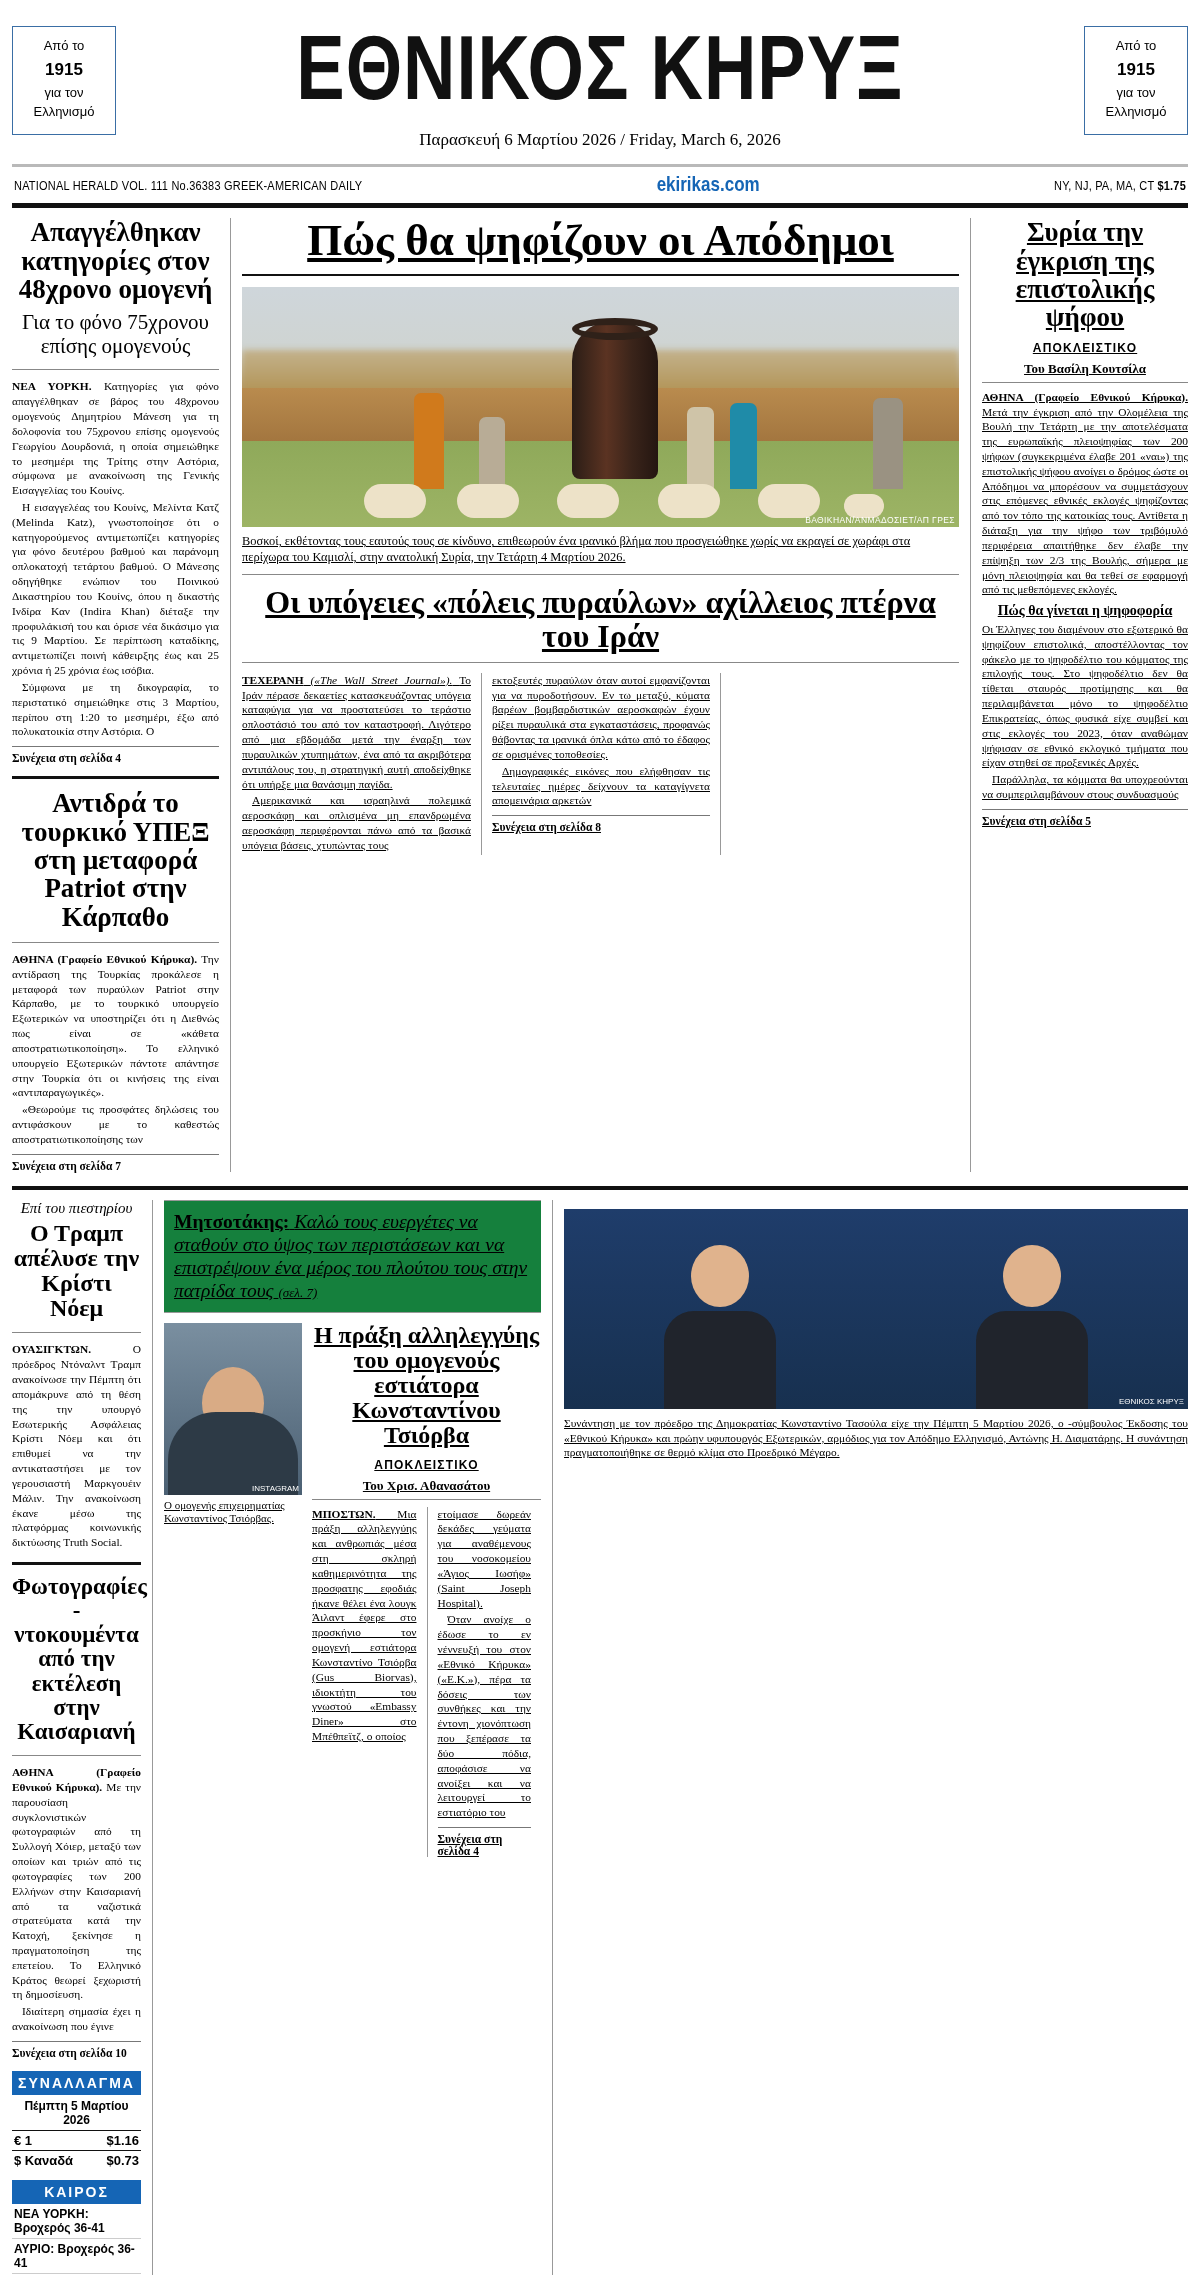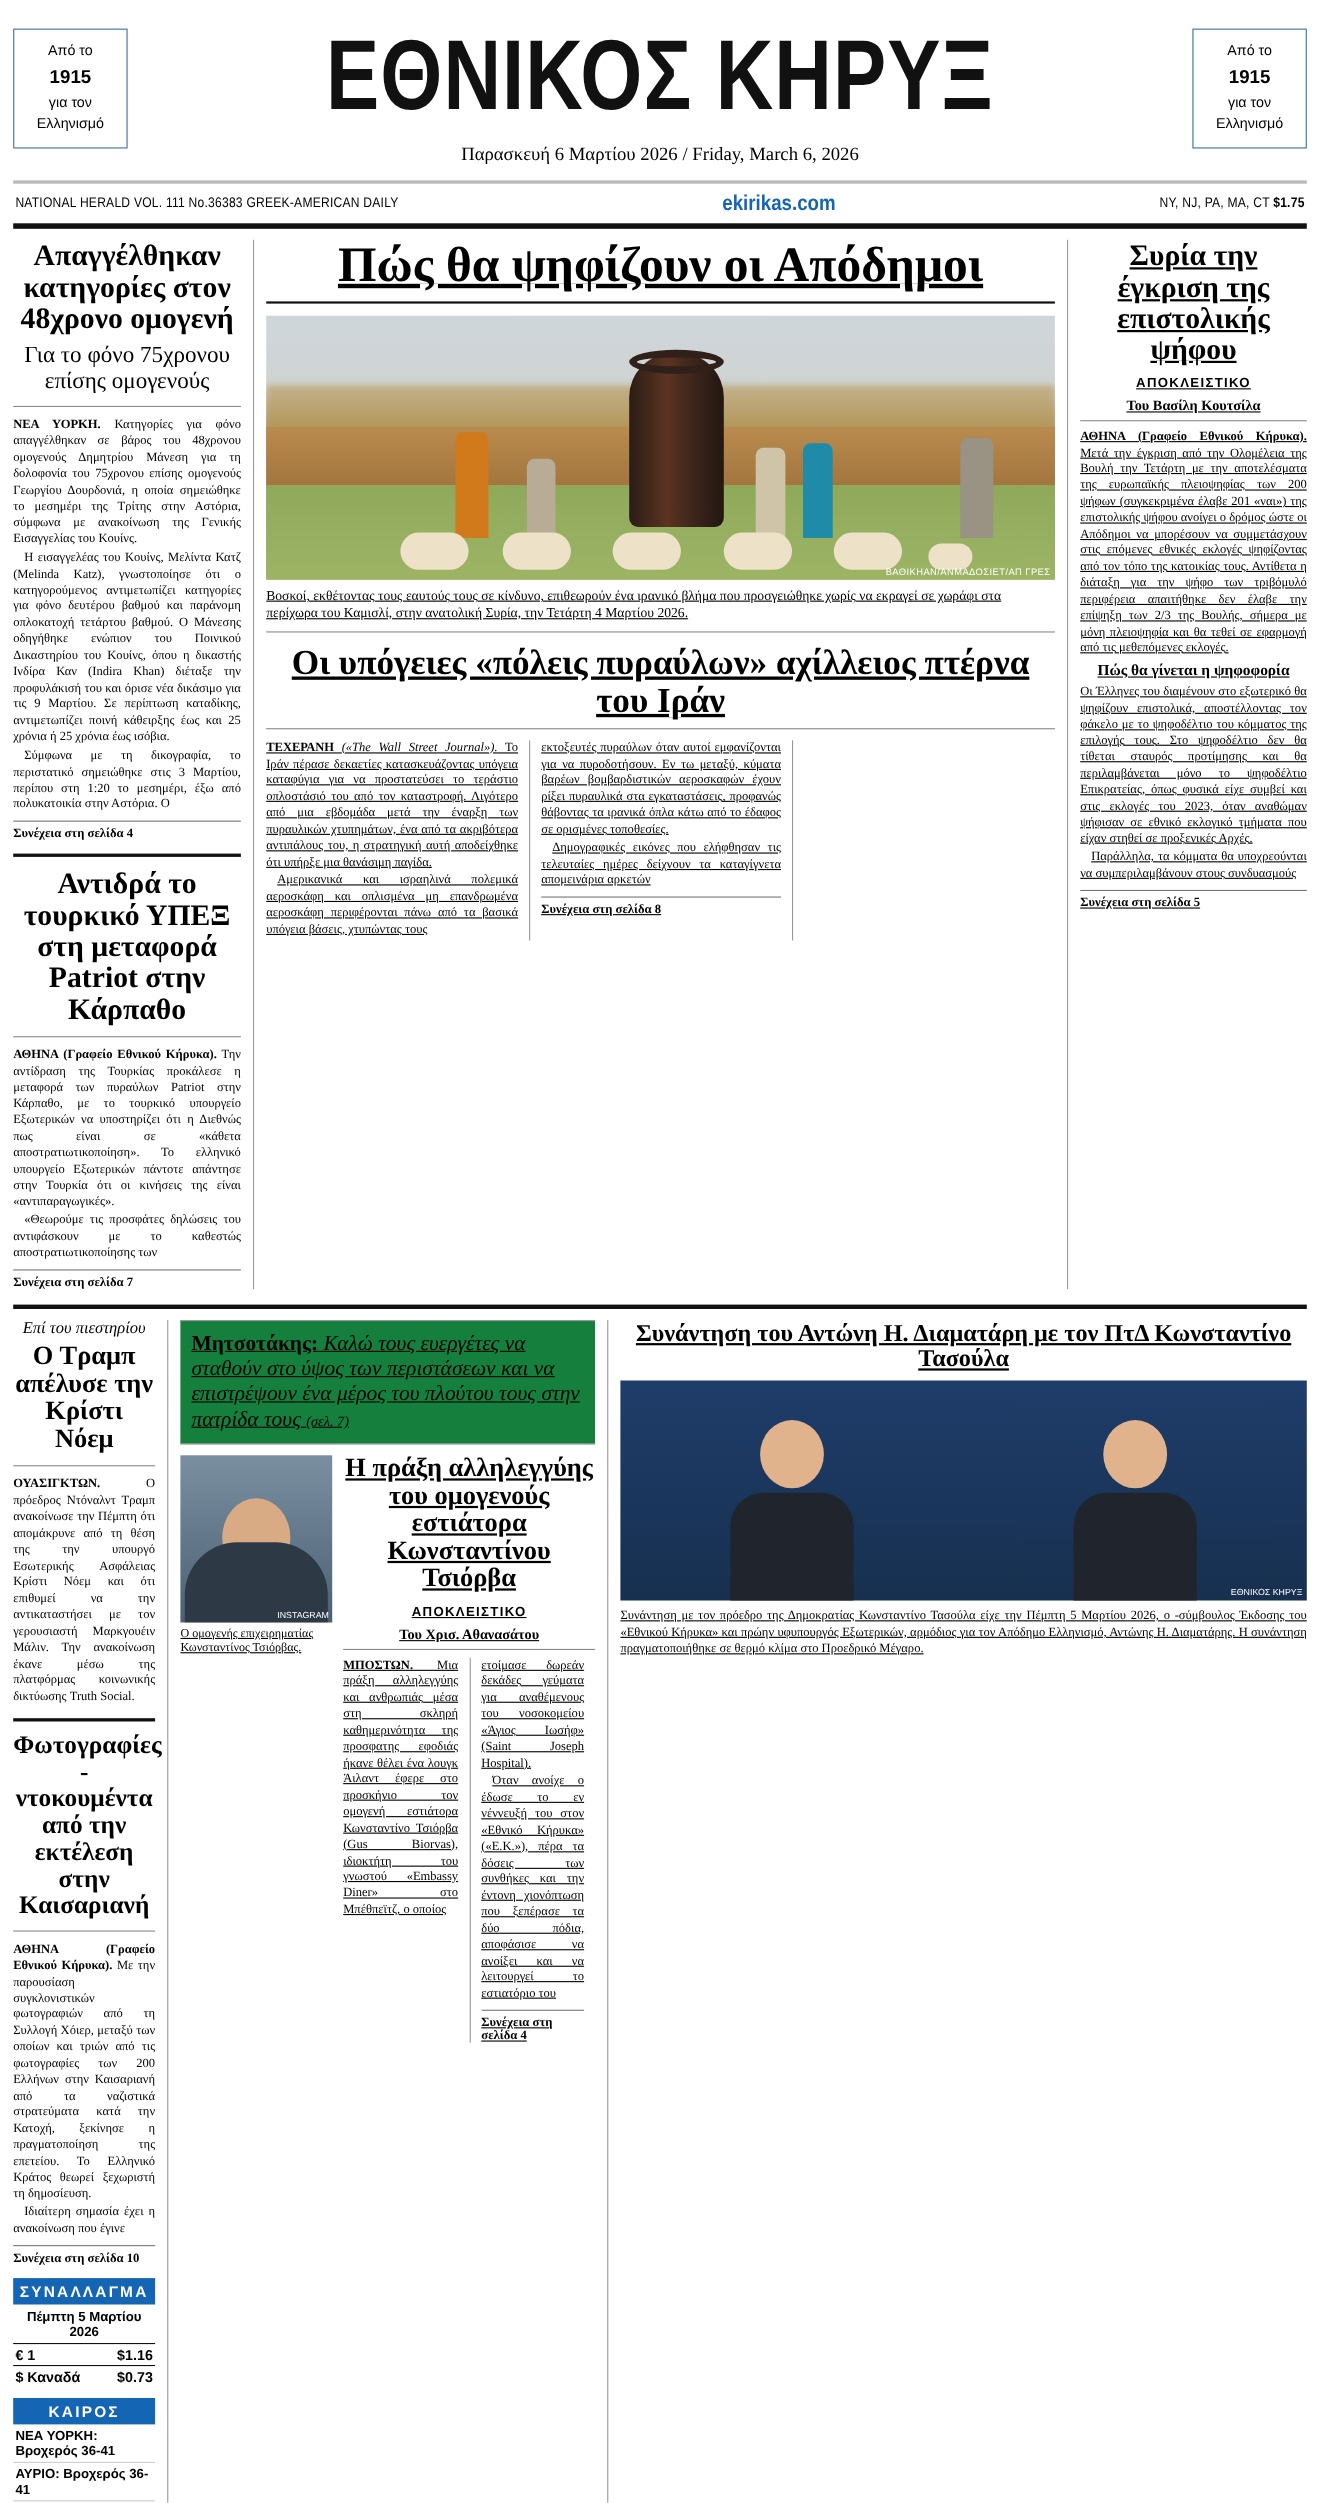--- a/index.html
+++ b/index.html
@@ -110,21 +110,21 @@
 
   
   .band-rule { height:4px; background:#111; margin:14px 0 10px; }
   .mid-grid { display:grid; grid-template-columns:140px 400px 1fr; }
   .quotebox { background:#15803d; border-top:1px solid #999; border-bottom:1px solid #999;
       padding:9px 10px 10px; }
   .quotebox .q { font-size:19.5px; line-height:1.18; font-style:italic; }
   .quotebox .q b { font-style:normal; font-weight:bold; }
   .quotebox .ref { font-size:13px; font-style:italic; }
 
-  .portrait { width:100%; height:152px;
+  .portrait { width:100%; height:172px;
       background:linear-gradient(#7a8fa0,#4b6073); position:relative; overflow:hidden; }
   .portrait .face { position:absolute; left:50%; top:26%; transform:translateX(-50%);
       width:62px; height:72px; border-radius:50%; background:#d9ab85; }
   .portrait .torso { position:absolute; left:50%; bottom:0; transform:translateX(-50%);
       width:130px; height:48%; border-radius:48px 48px 0 0; background:#2d3a46; }
   .portrait .tag { position:absolute; right:3px; bottom:2px; color:#fff; font-size:8px;
       font-family:"Liberation Sans", sans-serif; }
   .imgcap { font-size:11px; line-height:1.2; margin:4px 0 0; }
 
   .handshake { width:100%; height:200px; position:relative; overflow:hidden;
@@ -321,21 +321,20 @@
               <p class="body first">ετοίμασε δωρεάν δεκάδες γεύματα για αναθέμενους του νοσοκομείου «Άγιος Ιωσήφ» (Saint Joseph Hospital).</p>
               <p class="body">Όταν ανοίχε ο έδωσε το εν νέννευξή του στον «Εθνικό Κήρυκα» («Ε.Κ.»), πέρα τα δόσεις των συνθήκες και την έντονη χιονόπτωση που ξεπέρασε τα δύο πόδια, αποφάσισε να ανοίξει και να λειτουργεί το εστιατόριο του</p>
               <div class="cont">Συνέχεια στη σελίδα 4</div>
             </div>
           </div>
         </div>
       </div>
     </div>
 
     <div class="col-sep pad-l">
-      <h1 class="hl" style="font-size:22px;">Συνάντηση του Αντώνη Η. Διαματάρη με τον ΠτΔ Κωνσταντίνο Τασούλα</h1>
       <div class="handshake" style="margin-top:9px;">
         <div class="p pL">
             <div class="h"></div>
             <div class="s"></div>
           </div>
         <div class="p pR">
             <div class="h"></div>
             <div class="s"></div>
           </div>
         <div class="tag">ΕΘΝΙΚΟΣ ΚΗΡΥΞ</div>

